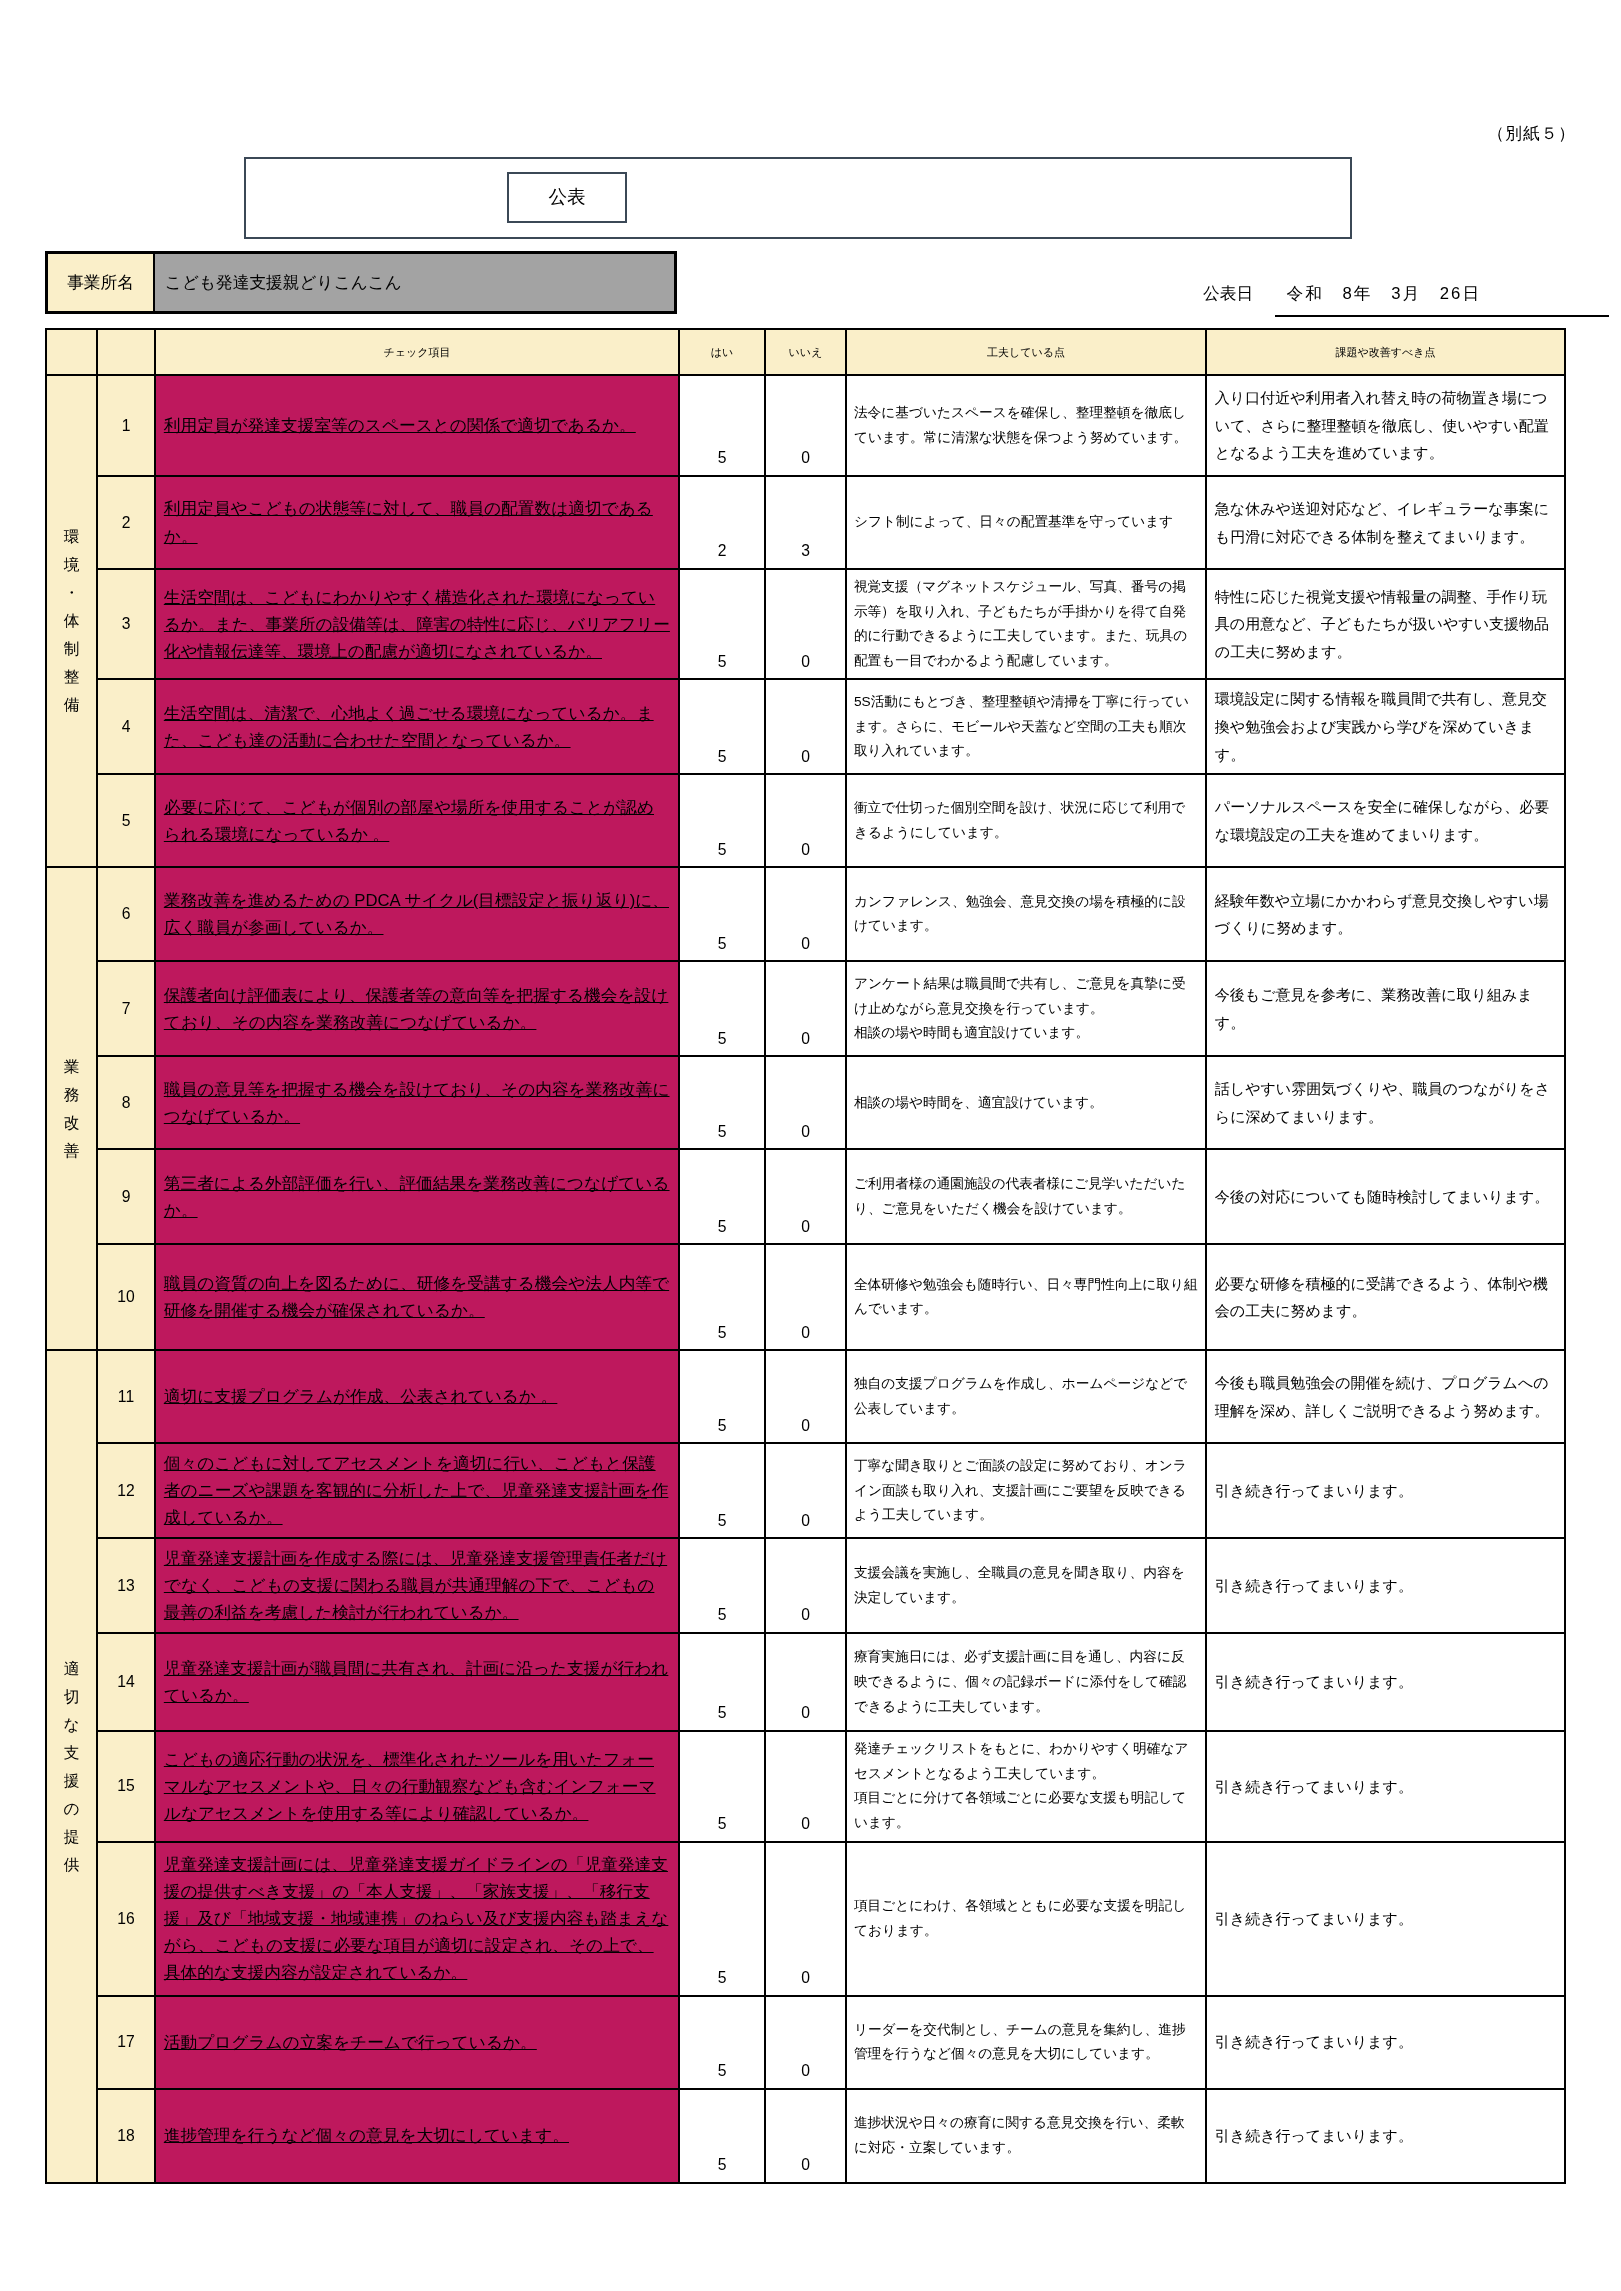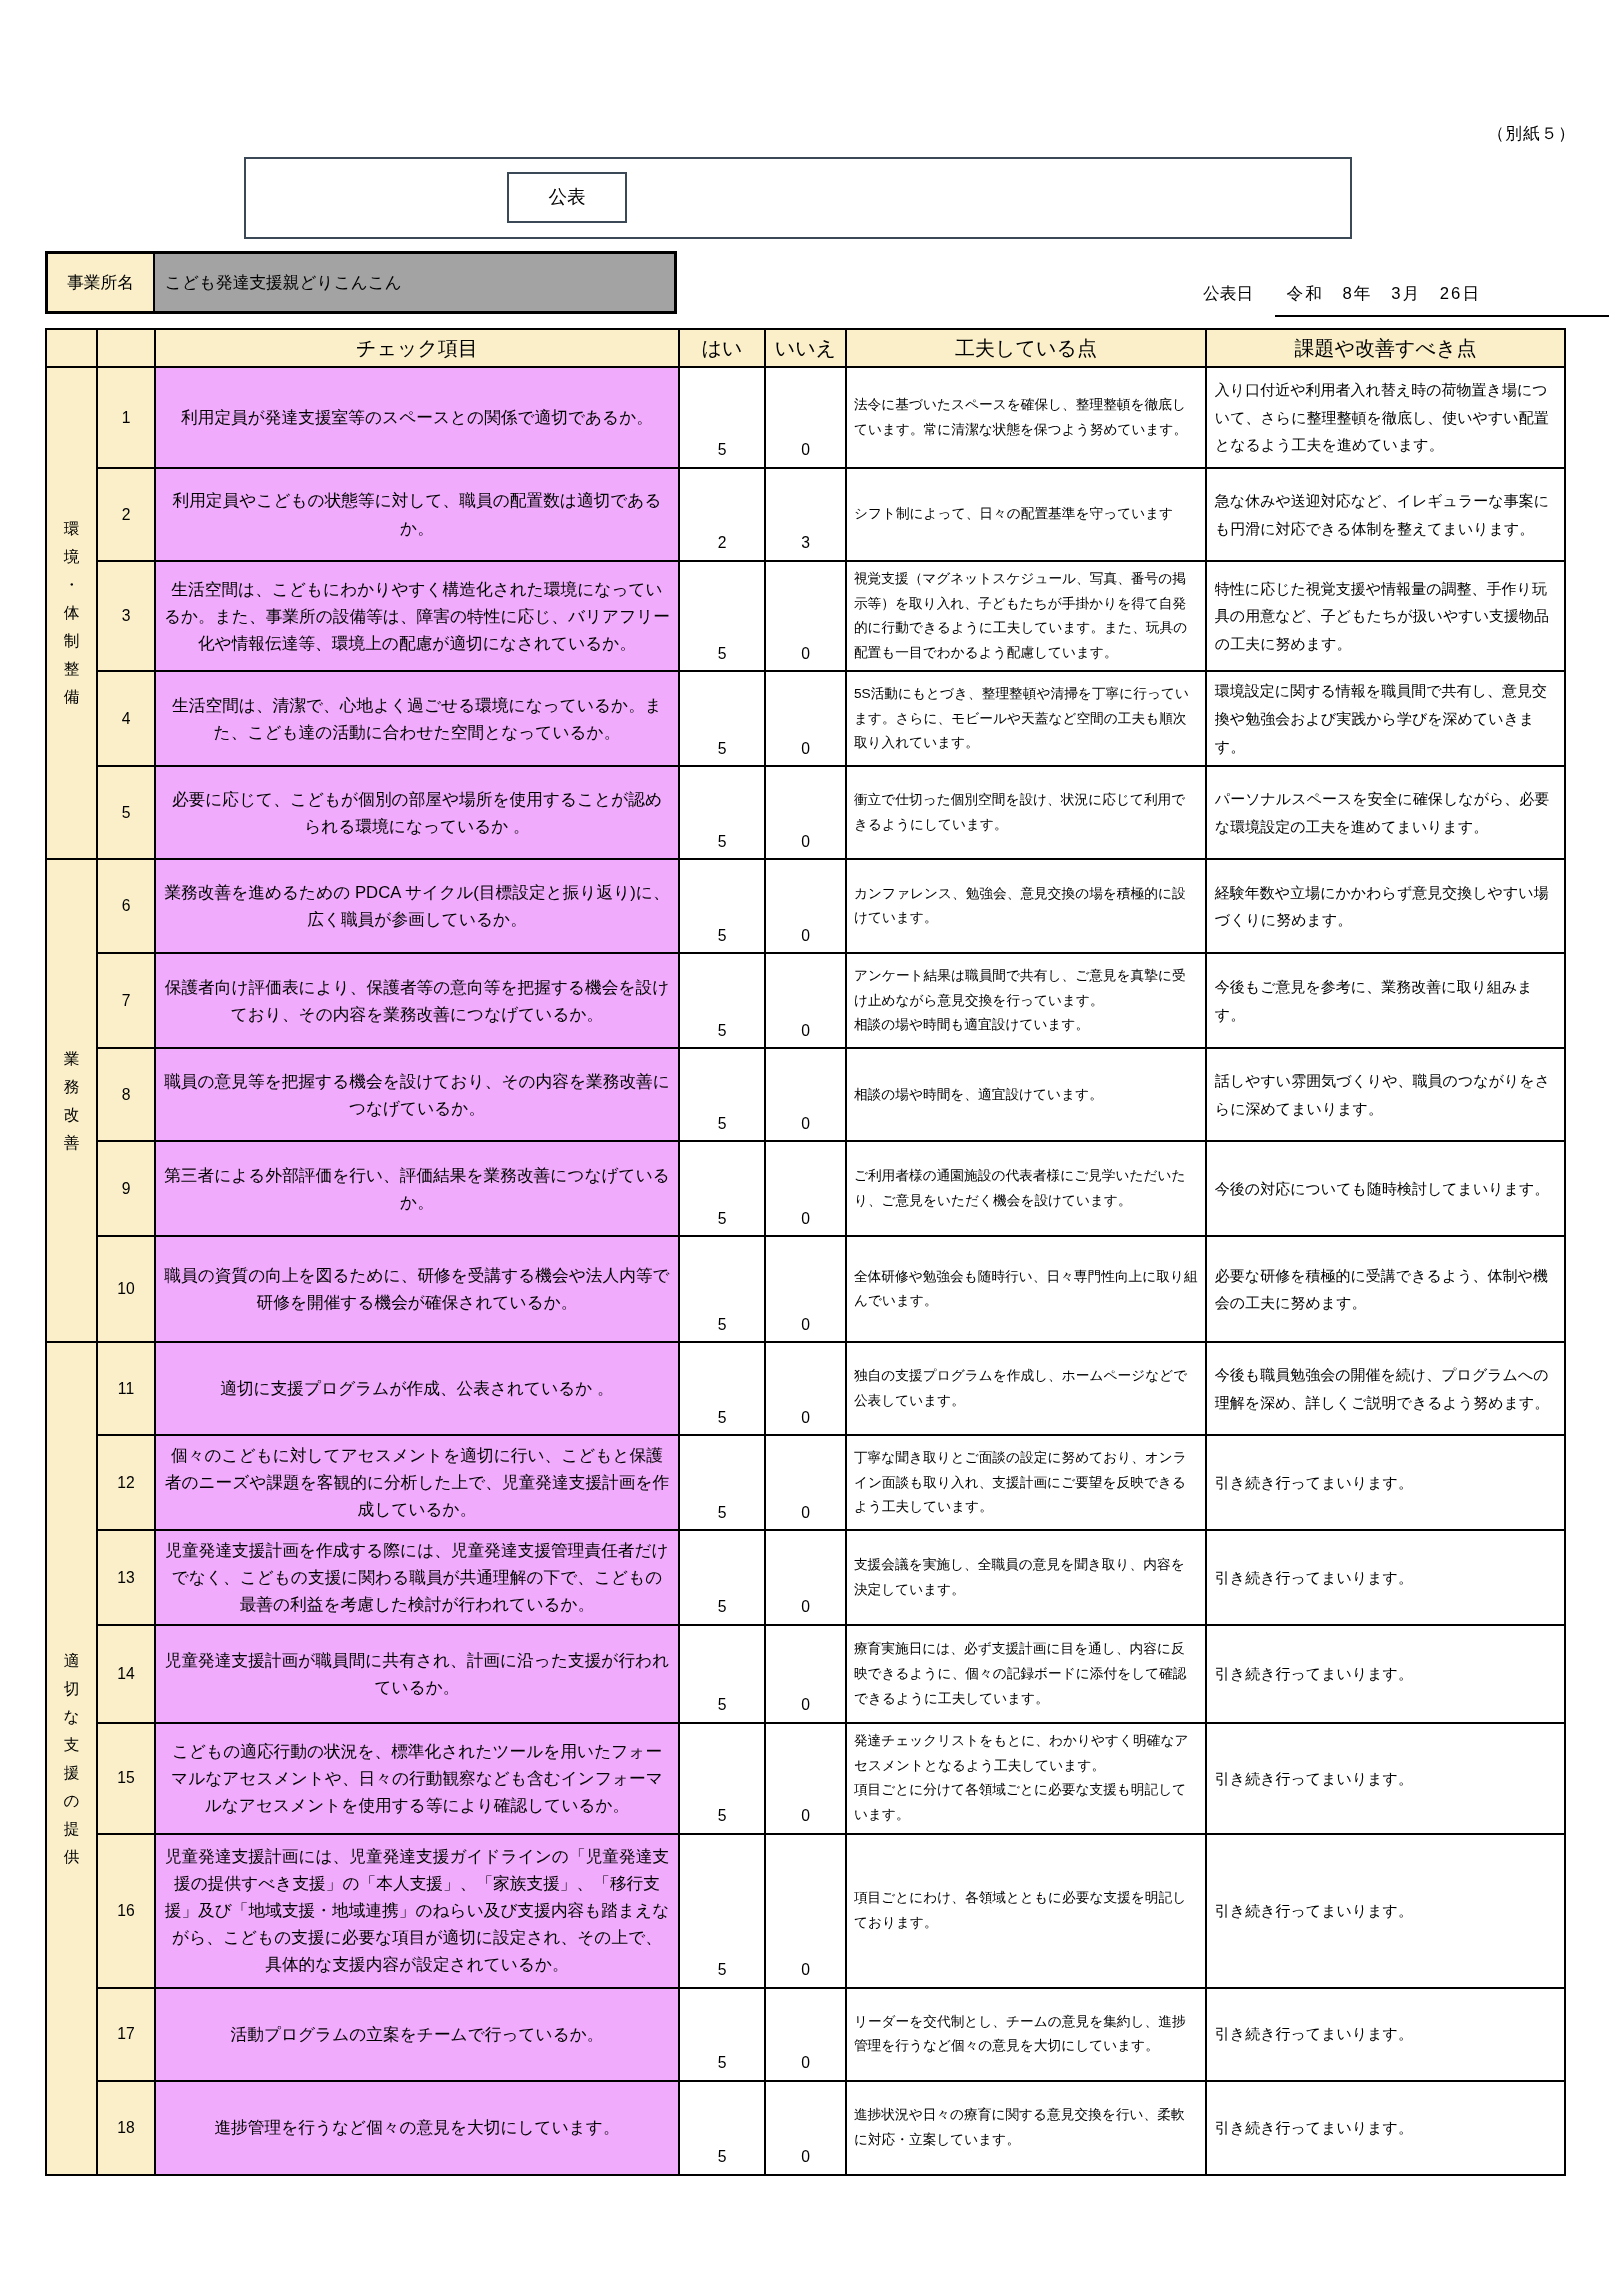--- a/index.html
+++ b/index.html
@@ -72,42 +72,43 @@
     table-layout:fixed;
     border:2.9px solid #000;
   }
   table.main th, table.main td {
     border:2px solid #000;
     box-sizing:border-box;
     overflow:hidden;
   }
   thead th {
     background:#faefc9;
-    height:38px;
-    font-size:20px; font-weight:normal;
+    height:46px;
+    font-size:11px; font-weight:normal;
     text-align:center; vertical-align:middle;
     border-bottom:2.9px solid #000;
   }
   tr.group-start td { border-top:2.9px solid #000; }
   td.cat-cell {
     background:#faefc9;
     text-align:center; vertical-align:middle;
   }
   .cat-text div { font-size:15.7px; line-height:28px; }
   td.num-cell {
     background:#faefc9;
     text-align:center; vertical-align:middle;
     font-size:15.7px;
   }
   td.check-cell {
-    background:#f0abfc;
+    background:#be185d;
     vertical-align:middle;
     padding:5.9px 7.8px 5.9px 7.8px;
     font-size:16.7px; line-height:1.62;
-    text-align:center;
+    text-align:left;
+    text-decoration:underline;
   }
   td.yes-cell, td.no-cell {
     background:#fff;
     vertical-align:bottom;
     text-align:center;
     padding-bottom:7.8px;
     font-size:15.7px;
   }
   td.devise-cell {
     background:#fff;

